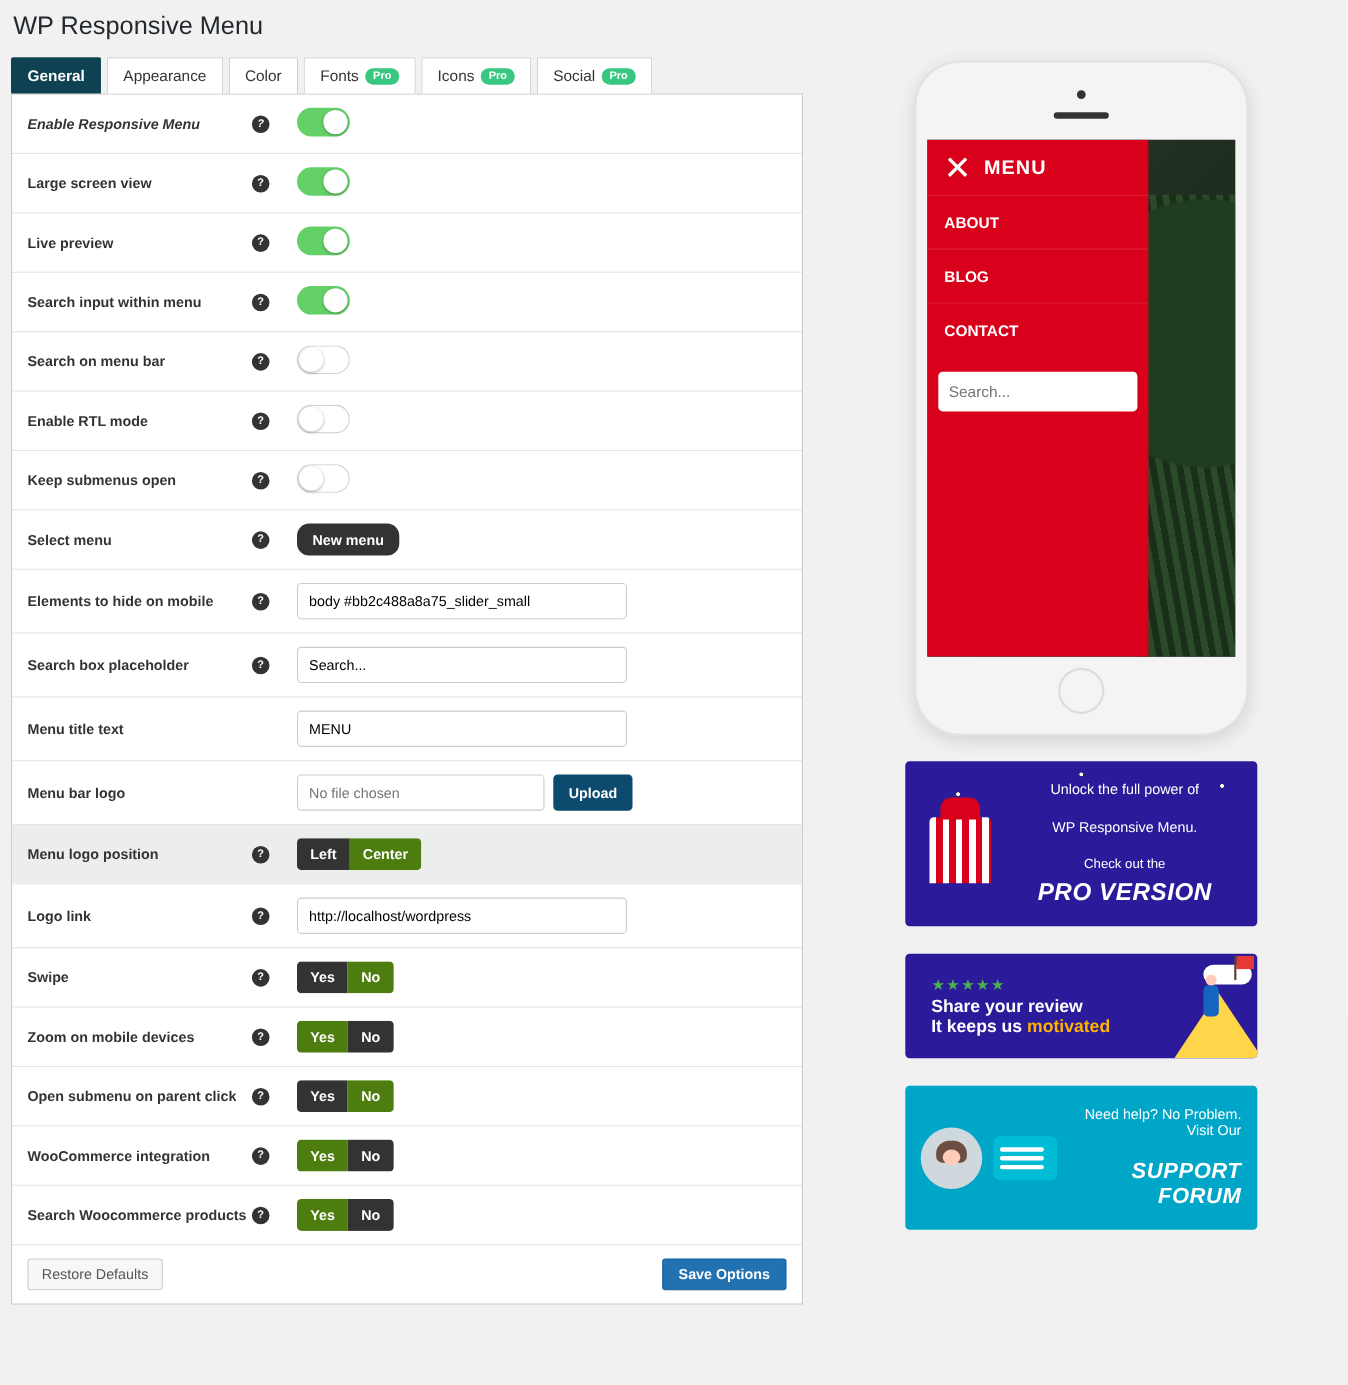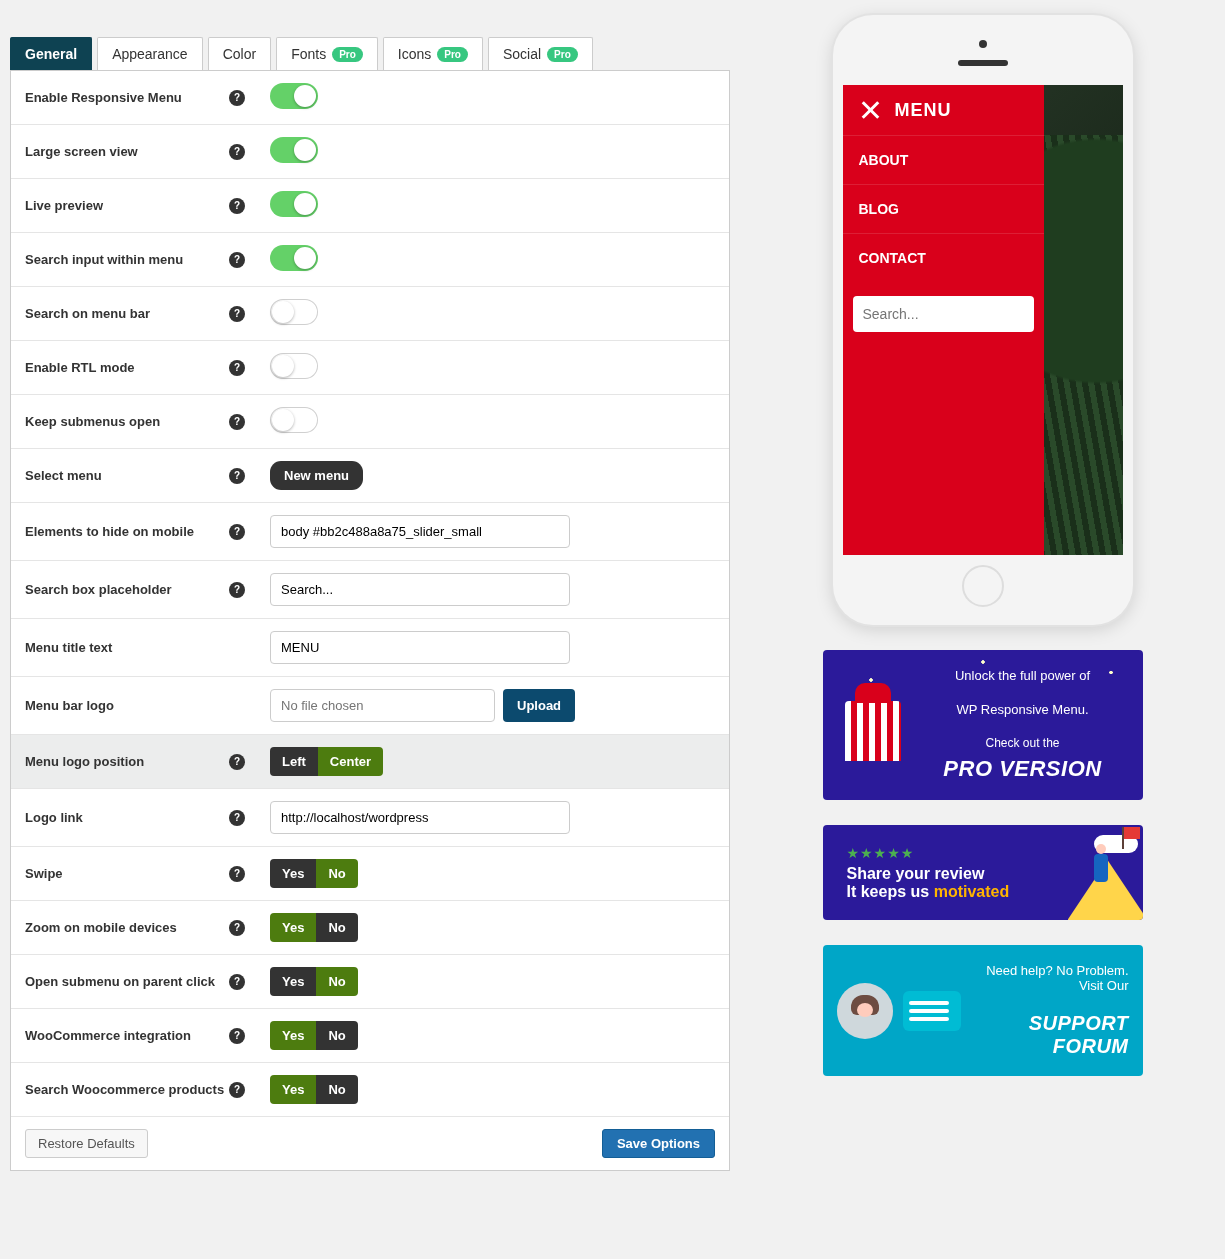--- a/index.html
+++ b/index.html
@@ -1,32 +1,32 @@
 <!DOCTYPE html>
 <html><head>
 <meta charset="utf-8">
 <style>
 * { box-sizing: border-box; margin: 0; padding: 0; }
 body { font-family: -apple-system, "Helvetica Neue", Arial, sans-serif; font-size: 13px; color: #333; background: #f1f1f1; padding: 10px; }
 .wrap { max-width: 1225px; }
 h1.page-title { font-size: 23px; font-weight: 400; color: #23282d; margin: 0 0 15px 2px; }
 .layout { display: flex; gap: 20px; align-items: flex-start; }
-.left { flex: 0 0 720px; margin-top: 27px; }
+.left { flex: 0 0 720px; }
 .right { flex: 1; display: flex; flex-direction: column; align-items: center; gap: 25px; padding-top: 5px; }
 
 
 .tabs { display: flex; }
 .tab { background: #fff; border: 1px solid #ccc; border-bottom: none; padding: 8px 14px; margin-right: 5px; cursor: pointer; font-size: 14px; display: flex; align-items: center; gap: 6px; border-radius: 2px 2px 0 0; }
 .tab.active { background: #0e4252; color: #fff; border-color: #0e4252; font-weight: 600; }
 .pro-badge { background: #37c780; color: #fff; font-size: 10px; font-weight: 700; padding: 2px 7px; border-radius: 9px; }
 
 
 .panel { background: #fff; border: 1px solid #ccc; }
 .row { display: flex; align-items: center; padding: 12px 14px; border-top: 1px solid #e5e5e5; }
-.row:first-child { border-top: none; }
+.row:first-child { border-top: none; font-style: italic; }
 .row.shade { background: #eceded; }
 .row .label { flex: 0 0 230px; font-weight: 700; color: #333; font-size: 13px; display: flex; align-items: center; justify-content: space-between; padding-right: 10px; }
 .help-icon { display: inline-flex; width: 16px; height: 16px; border-radius: 50%; background: #333; color: #fff; font-size: 10px; font-weight: 700; align-items: center; justify-content: center; cursor: help; }
 .row .control { flex: 1; padding-left: 15px; }
 
 
 .toggle { position: relative; width: 48px; height: 26px; border-radius: 13px; cursor: pointer; display: inline-block; box-shadow: inset 0 0 0 1px #d0d0d0; }
 .toggle.on { background: #64d168; box-shadow: none; }
 .toggle.off { background: #fff; }
 .toggle::after { content: ""; position: absolute; top: 2px; width: 22px; height: 22px; border-radius: 50%; background: #fff; box-shadow: 0 1px 3px rgba(0,0,0,.3); transition: left .15s; }
@@ -96,20 +96,21 @@
 .avatar::before { content:""; position:absolute; top:12px; left:14px; width:28px; height:20px; background:#6d4c41; border-radius:12px 12px 6px 6px; }
 .avatar::after { content:""; position:absolute; top:20px; left:20px; width:16px; height:14px; background:#ffccbc; border-radius:50%; }
 .chat-lines { width:40px; flex-shrink:0; margin-right:6px; }
 .chat-lines span { display:block; height:4px; background:#fff; margin:4px 0; border-radius:2px; }
 .chat-bubble { background:#00bcd4; border-radius:6px; padding:6px; display:inline-block; }
 </style>
 </head>
 <body>
 
 <div class="wrap">
+  <h1 class="page-title">WP Responsive Menu</h1>
   <div class="layout">
     <div class="left">
       <div class="tabs">
         <div class="tab active">
             <span>General</span>
           </div>
         <div class="tab">
             <span>Appearance</span>
           </div>
         <div class="tab">

